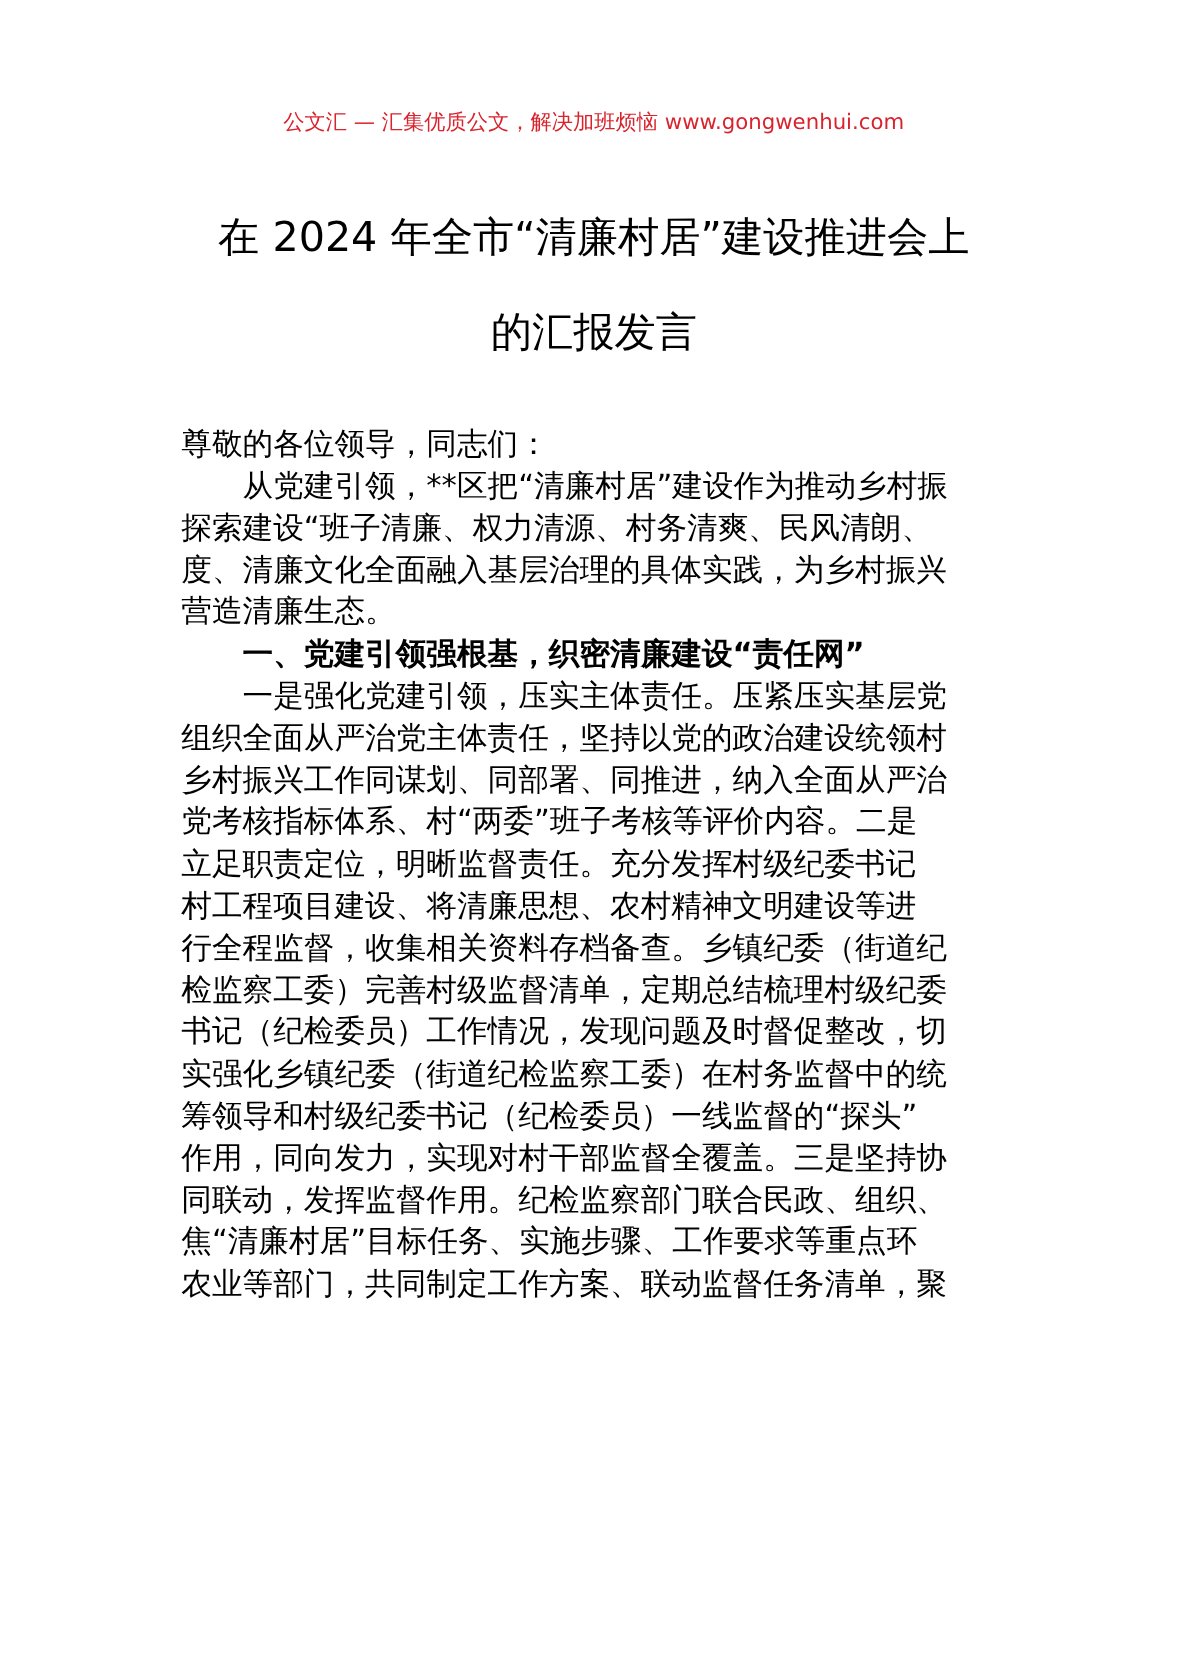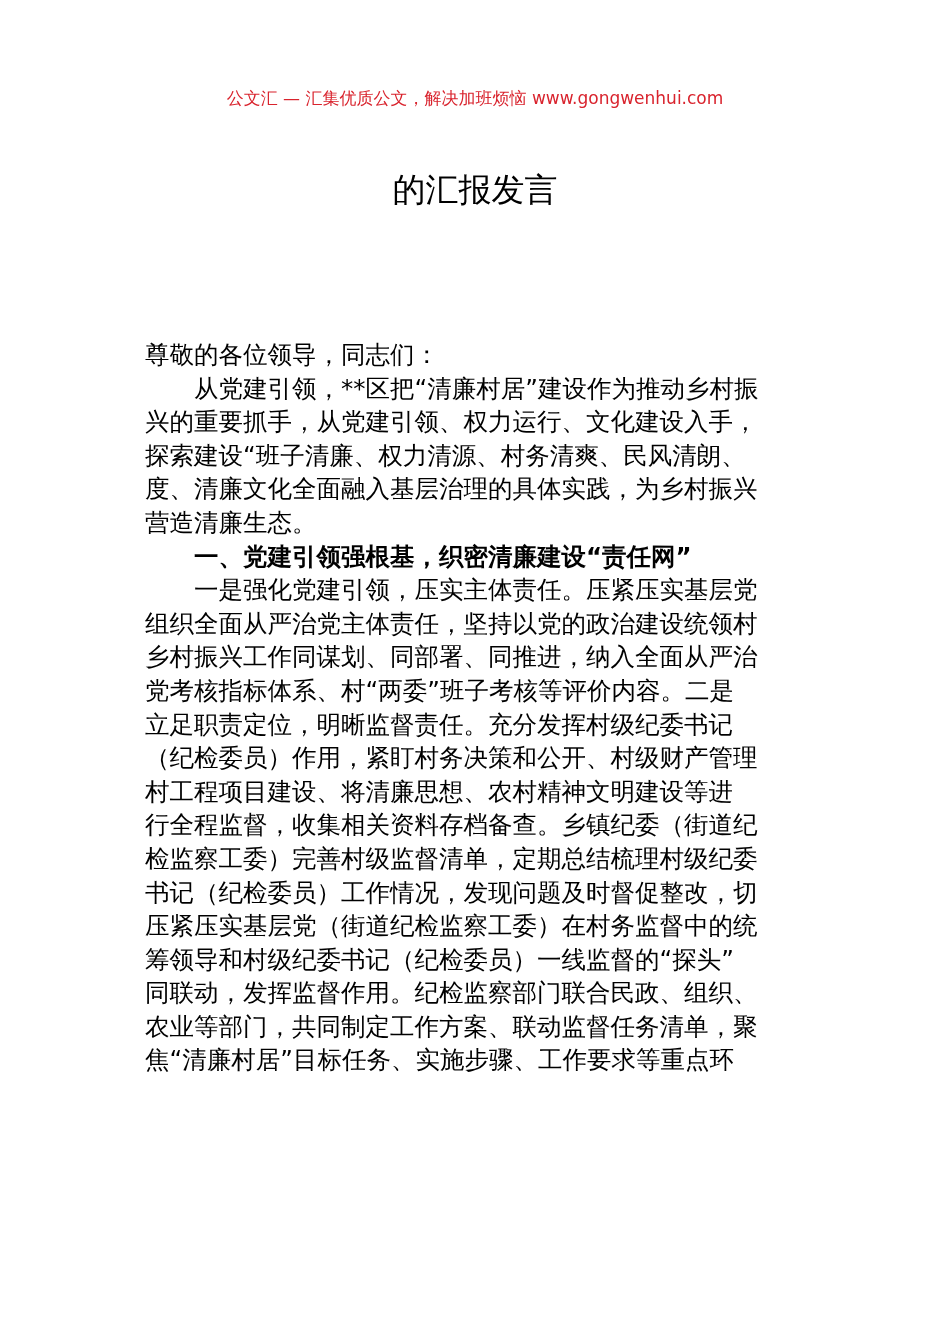--- a/index.html
+++ b/index.html
@@ -69,40 +69,40 @@
       font-weight: bold;
     }
   </style>
 </head>
 <body>
 
 <div class="page">
   <div class="watermark">公文汇 — 汇集优质公文，解决加班烦恼 www.gongwenhui.com</div>
 
   <div class="title">
+    <span class="line">在 2024 年全市“清廉村居”建设推进会上</span>
     <span class="line">的汇报发言</span>
   </div>
 
   <div class="body">
     <p>尊敬的各位领导，同志们：</p>
     <p class="indent">从党建引领，**区把“清廉村居”建设作为推动乡村振</p>
-    <p>兴的重要抓手，从党建引领、权力运行、文化建设入手，</p>
     <p>探索建设“班子清廉、权力清源、村务清爽、民风清朗、</p>
     <p>度、清廉文化全面融入基层治理的具体实践，为乡村振兴</p>
     <p>营造清廉生态。</p>
     <p class="indent heading1">一、党建引领强根基，织密清廉建设“责任网”</p>
     <p class="indent">一是强化党建引领，压实主体责任。压紧压实基层党</p>
     <p>组织全面从严治党主体责任，坚持以党的政治建设统领村</p>
     <p>乡村振兴工作同谋划、同部署、同推进，纳入全面从严治</p>
     <p>党考核指标体系、村“两委”班子考核等评价内容。二是</p>
     <p>立足职责定位，明晰监督责任。充分发挥村级纪委书记</p>
-    <p>（纪检委员）作用，紧盯村务决策和公开、村级财产管理</p>
     <p>村工程项目建设、将清廉思想、农村精神文明建设等进</p>
     <p>行全程监督，收集相关资料存档备查。乡镇纪委（街道纪</p>
     <p>检监察工委）完善村级监督清单，定期总结梳理村级纪委</p>
     <p>书记（纪检委员）工作情况，发现问题及时督促整改，切</p>
-    <p>压紧压实基层党（街道纪检监察工委）在村务监督中的统</p>
+    <p>实强化乡镇纪委（街道纪检监察工委）在村务监督中的统</p>
     <p>筹领导和村级纪委书记（纪检委员）一线监督的“探头”</p>
+    <p>作用，同向发力，实现对村干部监督全覆盖。三是坚持协</p>
     <p>同联动，发挥监督作用。纪检监察部门联合民政、组织、</p>
+    <p>焦“清廉村居”目标任务、实施步骤、工作要求等重点环</p>
     <p>农业等部门，共同制定工作方案、联动监督任务清单，聚</p>
-    <p>焦“清廉村居”目标任务、实施步骤、工作要求等重点环</p>
   </div>
 </div>
 
 </body></html>

